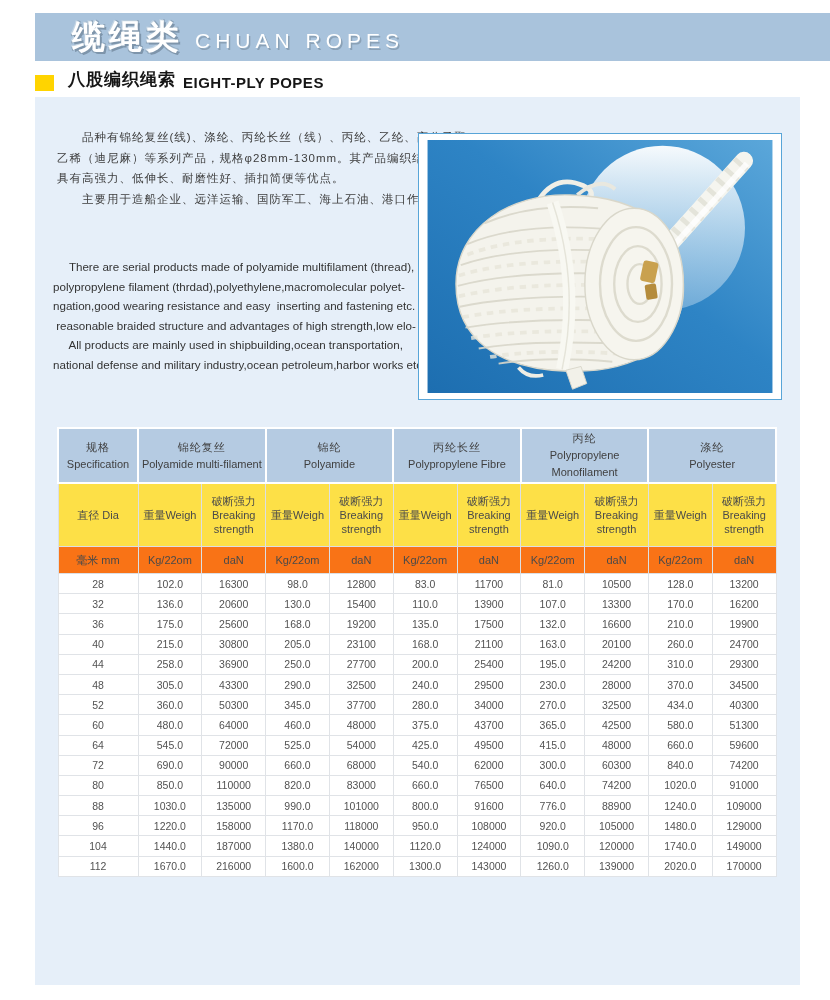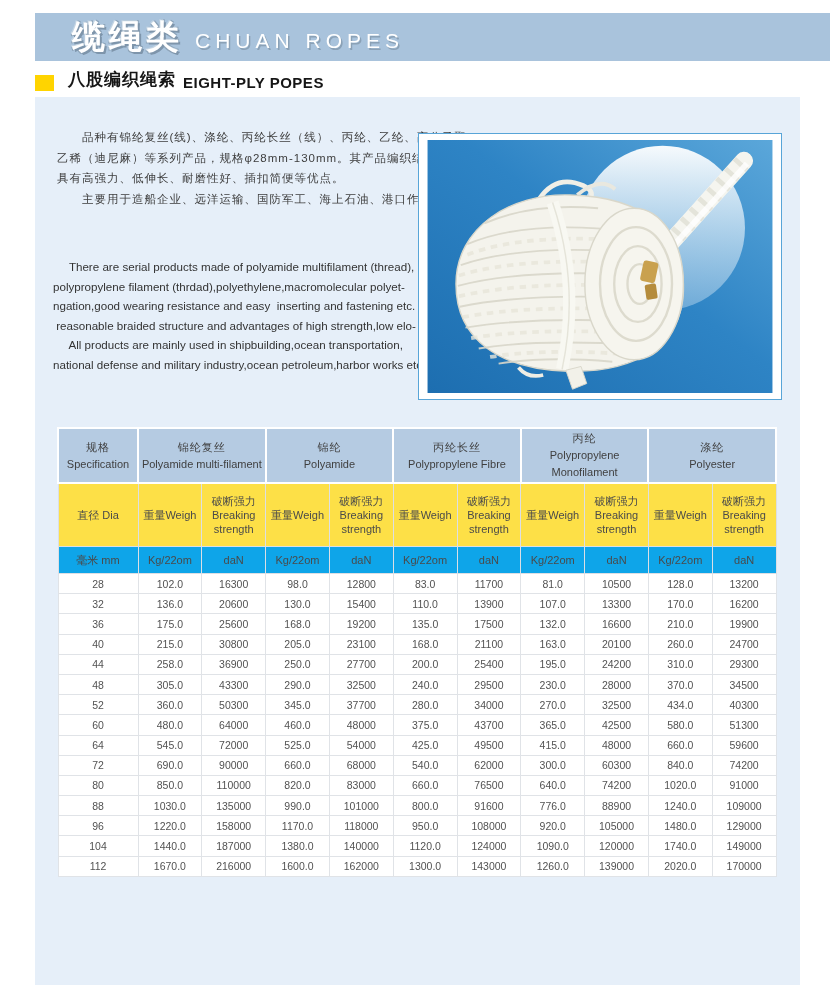--- a/index.html
+++ b/index.html
@@ -65,21 +65,21 @@
   .group-row th{
     background:#b5cbe2;border:2px solid #ffffff;height:53px;
     color:#3f3f3f;font-size:11px;line-height:17px;
   }
   .group-row th .g-cn{letter-spacing:1px;}
   .sub-row td{
     background:#fde047;border:1px solid #dcdfe4;height:62px;
     color:#4a4a4a;font-size:11px;line-height:14px;
   }
   .unit-row td{
-    background:#0ea5e9;border:1px solid #dcdfe4;height:26px;
+    background:#f97316;border:1px solid #dcdfe4;height:26px;
     color:#4a4a4a;font-size:11px;
   }
   .data-row td{
     background:#ffffff;border:1px solid #e0e3e7;height:19.2px;
     color:#525252;font-size:10.5px;
   }
 </style>
 </head>
 <body>
 

